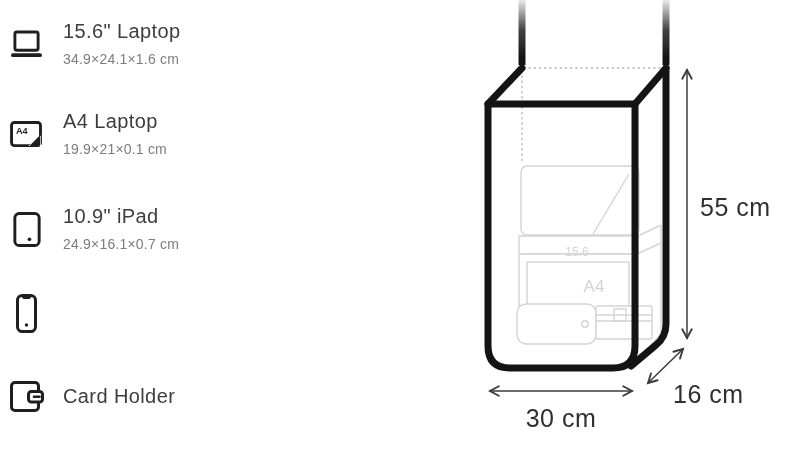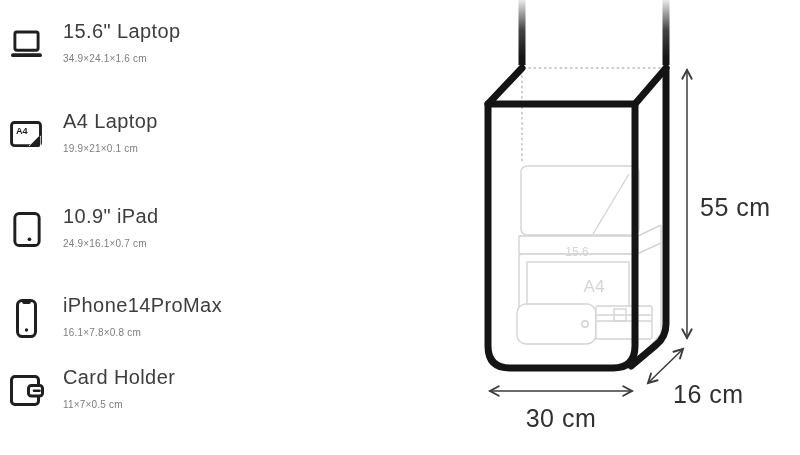--- a/index.html
+++ b/index.html
@@ -12,21 +12,21 @@
   .stage { position: relative; width: 800px; height: 455px; background:#fff; }
 
   
   .list { position: absolute; left: 0; top: 0; width: 300px; height: 455px; }
   .item { position: absolute; left: 8px; display: flex; align-items: center; }
   .icon-box { width: 37px; display: flex; justify-content: center; align-items: center;
               color: var(--icon-ink, #1f1f1f); flex: 0 0 37px; }
   .txt { margin-left: 18px; }
   .title { font-size: 20px; line-height: 23px; color: var(--title-text, #3d3d3d);
            letter-spacing: 0.4px; white-space: nowrap; }
-  .dims { font-size: 10px; line-height: 18px; margin-top: 7px;
+  .dims { font-size: 14px; line-height: 18px; margin-top: 7px;
           color: var(--subtitle-text, #7d7d7d); letter-spacing: 0.2px; white-space: nowrap; }
 
   
   .diagram { position: absolute; left: 0; top: 0; width: 800px; height: 455px; }
   .bold { stroke: var(--outline, #141414); stroke-width: 7; fill: none;
           stroke-linecap: round; stroke-linejoin: round; }
   .dotted { stroke: var(--dotted-line, #c6c6c6); stroke-width: 1.8; fill: none;
             stroke-dasharray: 0.8 4.4; stroke-linecap: round; }
   .ghost { stroke: var(--ghost-line, #d4d4d4); stroke-width: 1.4; fill: #ffffff;
            stroke-linejoin: round; }
@@ -86,37 +86,32 @@
     </div>
 
     <div class="item" style="top:294px">
       <div class="icon-box">
         <svg width="21" height="39" viewBox="0 0 21 39" aria-hidden="true">
           <rect x="1.5" y="1.5" width="18" height="36" rx="4.8" fill="none" stroke="currentColor" stroke-width="3"></rect>
           <path d="M6.2 2 H14.8 V3.3 Q14.8 5 13 5 H8 Q6.2 5 6.2 3.3 Z" fill="currentColor"></path>
           <circle cx="10.5" cy="31" r="1.7" fill="currentColor"></circle>
         </svg>
       </div>
-      <div class="txt">
-        <div class="title">iPhone14ProMax</div>
-        <div class="dims">16.1×7.8×0.8 cm</div>
-      </div>
     </div>
 
-    <div class="item" style="top:366px">
+    <div class="item" style="top:381px">
       <div class="icon-box">
         <svg width="34" height="31" viewBox="0 0 34 31" aria-hidden="true">
           <rect x="1.5" y="1.5" width="27" height="28" rx="3.5" fill="none" stroke="currentColor" stroke-width="3"></rect>
           <rect x="18.5" y="10.5" width="14" height="10.5" rx="2.8" fill="#ffffff" stroke="currentColor" stroke-width="3"></rect>
           <line x1="24" y1="15.7" x2="29.5" y2="15.7" stroke="currentColor" stroke-width="2.6" stroke-linecap="round"></line>
         </svg>
       </div>
       <div class="txt">
         <div class="title">Card Holder</div>
-        <div class="dims">11×7×0.5 cm</div>
       </div>
     </div>
 
   </div>
 
   <svg class="diagram" viewBox="0 0 800 455">
     <defs>
       <linearGradient id="strapFade" gradientUnits="userSpaceOnUse" x1="0" y1="-4" x2="0" y2="58">
         <stop offset="0" stop-color="#141414" stop-opacity="0"></stop>
         <stop offset="0.55" stop-color="#141414" stop-opacity="0.8"></stop>

